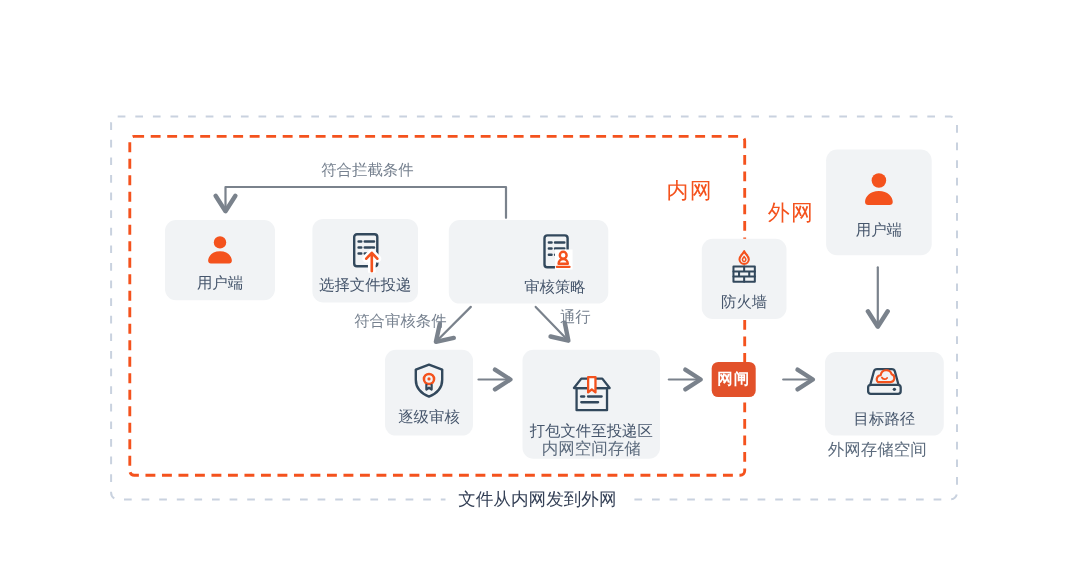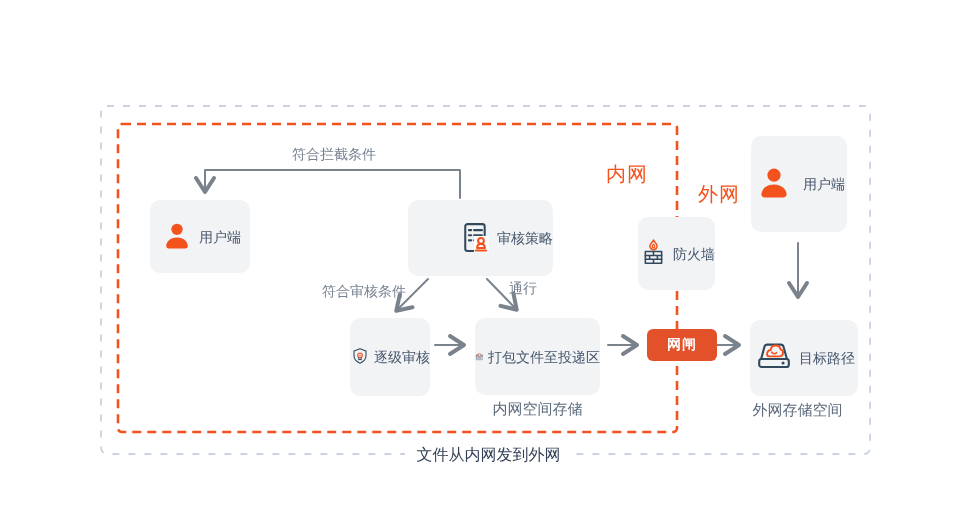--- a/index.html
+++ b/index.html
@@ -7,25 +7,25 @@
     position:relative; width:977px; height:522px; background:#ffffff;
     font-family:"Liberation Sans", sans-serif; overflow:hidden;
   }
   .title {
     position:absolute; top:10px; left:0; width:100%; text-align:center;
     font-size:31px; font-weight:700; color:#273251; letter-spacing:5px;
   }
   #overlay { position:absolute; left:0; top:0; z-index:0; }
   .node {
     position:absolute; background:#f1f3f5; border-radius:10px; z-index:1;
-    display:flex; flex-direction:row; align-items:center; justify-content:center; gap:4px;
+    display:flex; flex-direction:column; align-items:center; justify-content:center; gap:4px;
   }
   .node .lbl { font-size:14px; color:#46566c; white-space:nowrap; line-height:1; }
   .gateway {
-    position:absolute; left:647px; top:329px; width:70px; height:32px; z-index:2;
+    position:absolute; left:647px; top:329px; width:40px; height:32px; z-index:2;
     background:#e2512a; border-radius:6px; display:flex; align-items:center; justify-content:center;
     color:#ffffff; font-size:14px; font-weight:700; letter-spacing:1px;
   }
   .edge-label { position:absolute; font-size:14px; color:#76818f; z-index:1; white-space:nowrap; line-height:1; }
   .zone-label { position:absolute; font-size:20px; color:#f4521d; z-index:1; white-space:nowrap; line-height:1; letter-spacing:1px; }
   .store-label { position:absolute; font-size:15px; color:#5c6b7d; z-index:1; text-align:center; white-space:nowrap; line-height:1;font-family:Liberation Serif, serif; }
   .caption {
     position:absolute; top:445px; left:50%; transform:translateX(-50%);
     background:#ffffff; padding:2px 12px; z-index:3;
     font-size:16px; color:#333f55; white-space:nowrap; line-height:1;
@@ -68,20 +68,29 @@
   <div class="edge-label" style="left:509px; top:281px;">通行</div>
 
   <div class="node" style="left:150px; top:200px; width:100px; height:73px;">
     <svg class="icon" width="36" height="36" viewBox="0 0 40 40">
       <circle cx="20" cy="11.5" r="6.3" fill="#f4521d"></circle>
       <path d="M20,20.5 c7.6,0 12,4.9 12,9.6 c0,1.5 -1.2,2.7 -2.7,2.7 h-18.6 c-1.5,0 -2.7,-1.2 -2.7,-2.7 c0,-4.7 4.4,-9.6 12,-9.6 z" fill="#f4521d"></path>
     </svg>
     <span class="lbl">用户端</span>
   </div>
 
+  <div class="node" style="left:284px; top:199px; width:96px; height:76px;">
+    <svg class="icon" width="40" height="40" viewBox="0 0 40 40" fill="none" stroke-linecap="round" stroke-linejoin="round">
+      <rect x="10" y="5" width="21" height="29" rx="2.5" stroke="#32485c" stroke-width="2.2"></rect>
+      <path d="M14,11.5 h2.4 M19.6,11.5 h8.4 M14,17 h2.4 M19.6,17 h8.4 M14,22.5 h2.4 M19.6,22.5 h6.4" stroke="#32485c" stroke-width="2.3"></path>
+      <path d="M26,38.5 V22 M21,27.2 L26,21.8 L31,27.2" stroke="#ffffff" stroke-width="7"></path>
+      <path d="M26,38.5 V22 M21,27.2 L26,21.8 L31,27.2" stroke="#f4521d" stroke-width="2.4"></path>
+    </svg>
+    <span class="lbl">选择文件投递</span>
+  </div>
 
   <div class="node" style="left:408px; top:200px; width:97px; height:76px;padding-left:48px;">
     <svg class="icon" width="40" height="40" viewBox="0 0 40 40" fill="none" stroke-linecap="round" stroke-linejoin="round">
       <rect x="10" y="5" width="21" height="29" rx="2.5" stroke="#32485c" stroke-width="2.2"></rect>
       <path d="M14,11.5 h2.4 M19.6,11.5 h8.4 M14,17 h2.4 M19.6,17 h8.4 M14,22.5 h2.4 M19.6,22.5 h6.4" stroke="#32485c" stroke-width="2.3"></path>
       <rect x="19.5" y="17.8" width="16" height="18.2" fill="#ffffff"></rect>
       <circle cx="27" cy="23" r="3.1" stroke="#f4521d" stroke-width="2.2"></circle>
       <path d="M22.8,30.8 c0,-2.7 1.9,-4.3 4.2,-4.3 c2.3,0 4.2,1.6 4.2,4.3 z" stroke="#f4521d" stroke-width="2.2"></path>
       <path d="M21.3,33.6 h11.4" stroke="#f4521d" stroke-width="2.2"></path>
     </svg>
@@ -109,21 +118,21 @@
   <div class="node" style="left:350px; top:318px; width:80px; height:78px;">
     <svg class="icon" width="40" height="40" viewBox="0 0 40 40" fill="none" stroke-linecap="round" stroke-linejoin="round">
       <path d="M20,3.5 L32,8 v9.2 c0,8 -5.2,12.6 -12,15.3 C13.2,29.8 8,25.2 8,17.2 V8 z" stroke="#32485c" stroke-width="2.2"></path>
       <circle cx="20" cy="16.5" r="4.6" stroke="#f4521d" stroke-width="2.3"></circle>
       <circle cx="20" cy="16.5" r="1.5" fill="#f4521d"></circle>
       <path d="M17.6,21.8 v4.4 l2.4,-1.9 2.4,1.9 v-4.4" stroke="#32485c" stroke-width="2"></path>
     </svg>
     <span class="lbl">逐级审核</span>
   </div>
 
-  <div class="node" style="left:475px; top:318px; width:125px; height:77px;">
+  <div class="node" style="left:475px; top:318px; width:125px; height:99px;">
     <svg class="icon" width="46" height="42" viewBox="0 0 48 44" fill="none" stroke-linecap="round" stroke-linejoin="round">
       <path d="M14,6.5 h20 l7,9 H7 z" stroke="#32485c" stroke-width="2.2"></path>
       <path d="M9.5,15.5 h29 v21 h-29 z" stroke="#32485c" stroke-width="2.2"></path>
       <path d="M20.5,5 h7 V19.6 l-3.5,-2.8 -3.5,2.8 z" fill="#ffffff"></path>
       <path d="M20.5,5 h7 V19.6 l-3.5,-2.8 -3.5,2.8 z" stroke="#f4521d" stroke-width="2.2"></path>
       <path d="M14,23.5 h2.6" stroke="#32485c" stroke-width="2.5"></path>
       <path d="M20.4,23.5 h13" stroke="#32485c" stroke-width="2.2"></path>
       <path d="M14,29 h16" stroke="#32485c" stroke-width="2.2"></path>
     </svg>
     <span class="lbl">打包文件至投递区</span>

